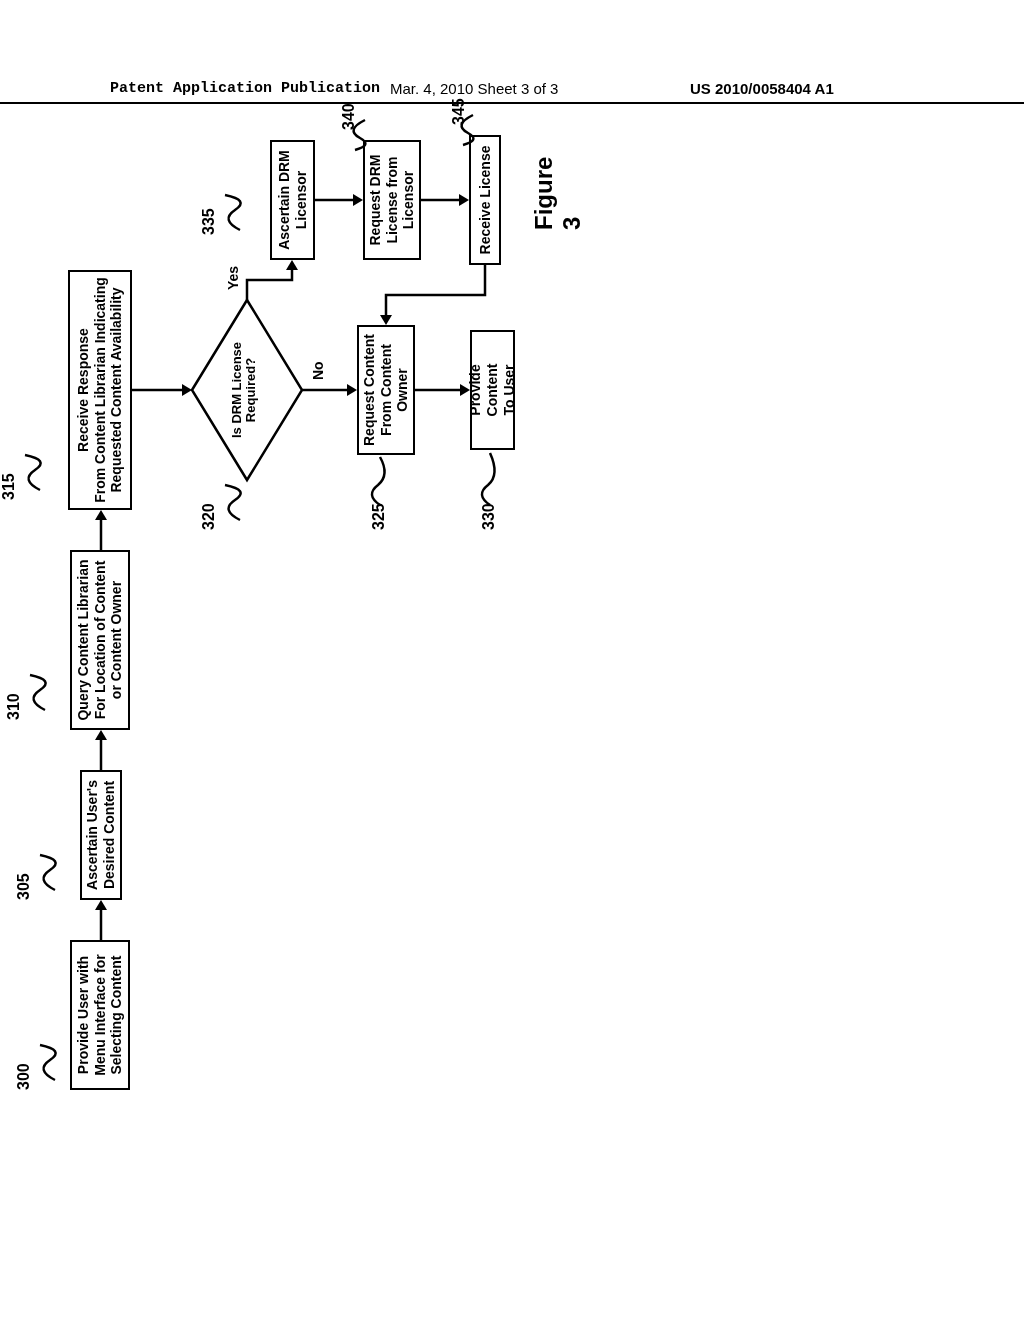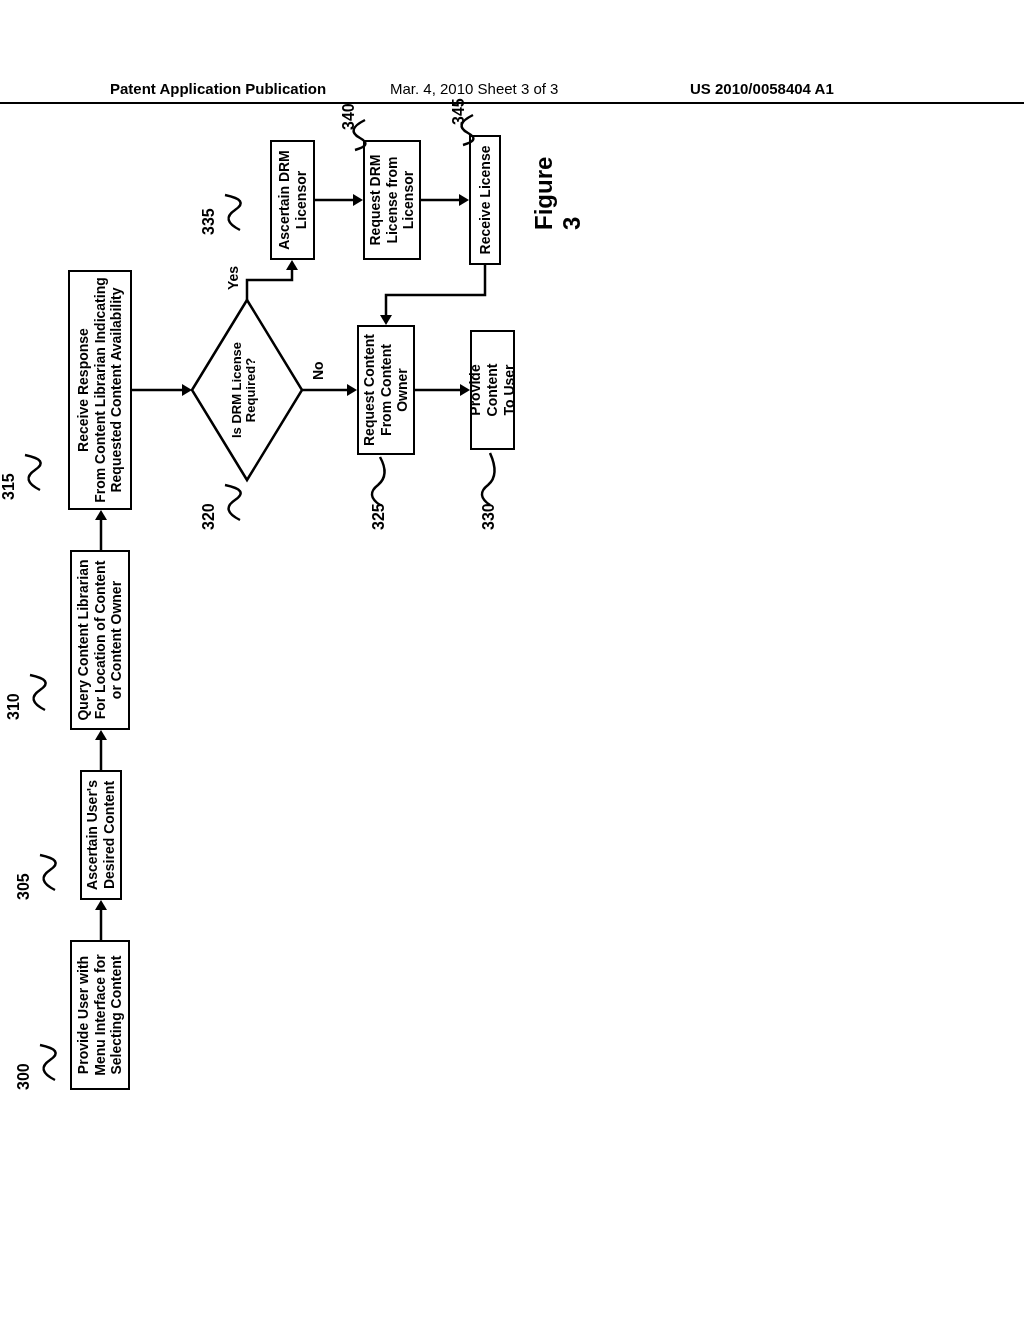--- a/index.html
+++ b/index.html
@@ -17,20 +17,21 @@
     width: 1024px;
     height: 24px;
     border-bottom: 2px solid #000;
   }
   .header-left {
     position: absolute;
     left: 110px;
     top: 0;
     font-weight: bold;
     font-size: 15px;
+    font-family: Liberation Mono, monospace;
   }
   .header-center {
     position: absolute;
     left: 390px;
     top: 0;
     font-size: 15px;
     text-align: right;
   }
   .header-right {
     position: absolute;

